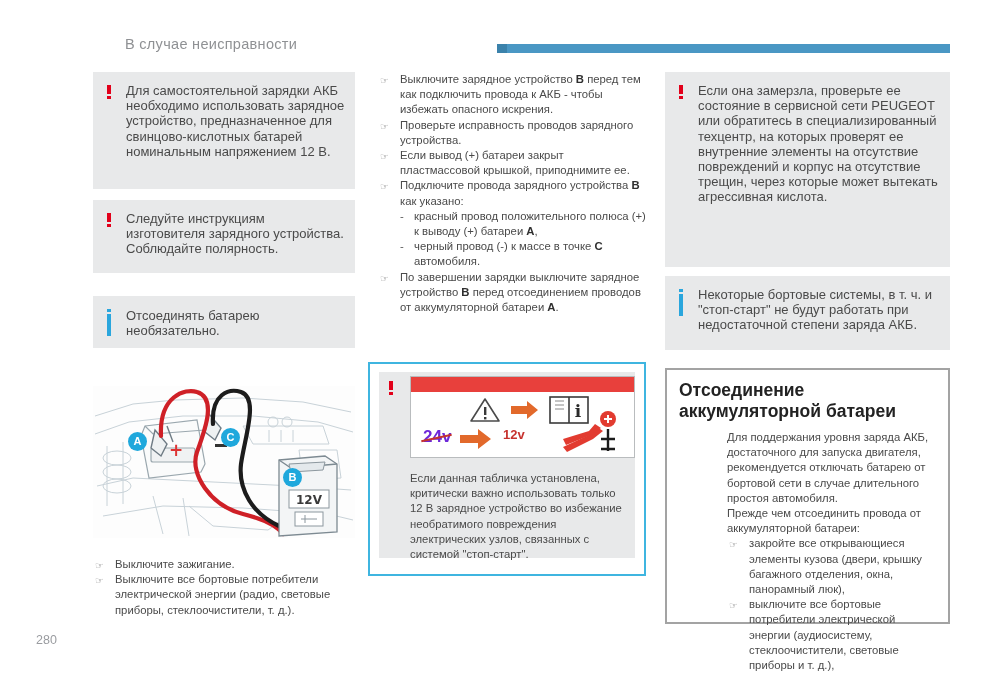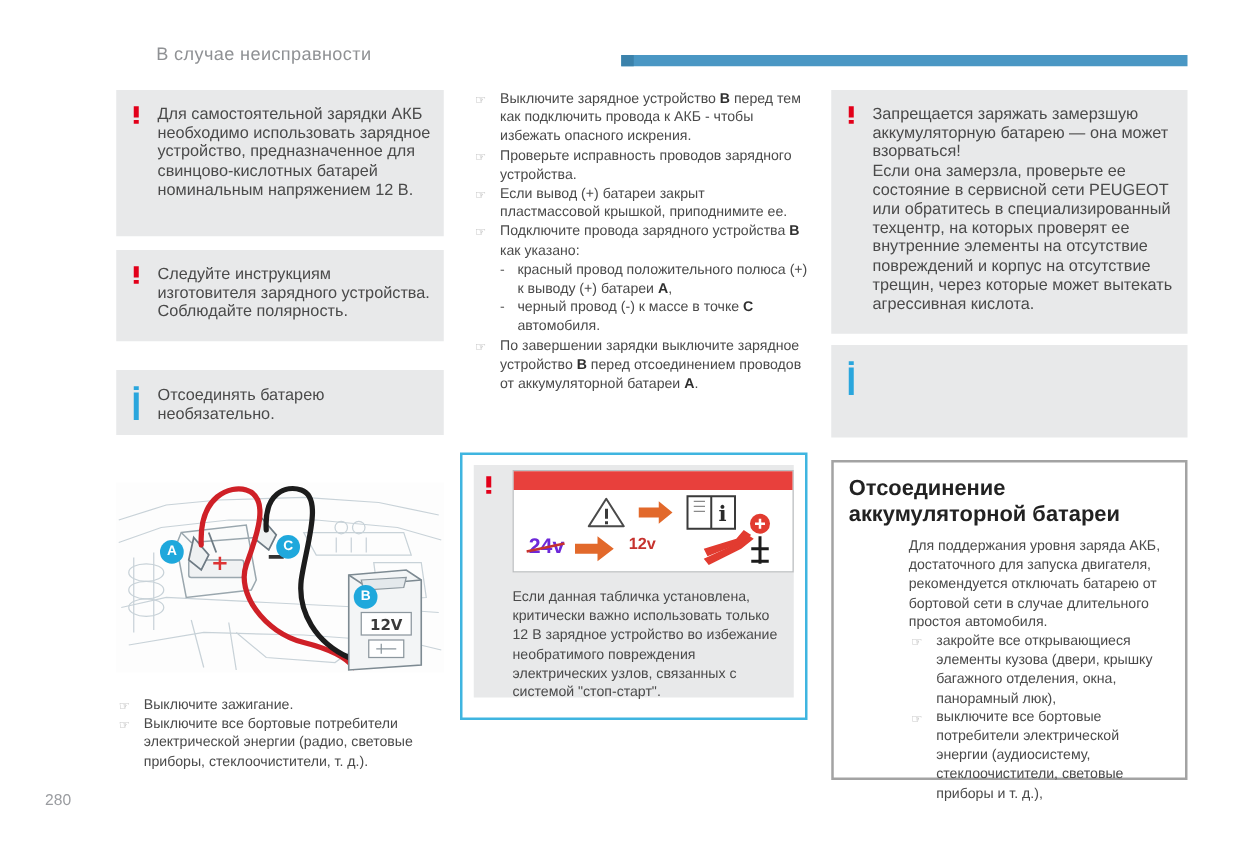--- a/index.html
+++ b/index.html
@@ -226,38 +226,41 @@
   </div>
 
   <div class="gbox" style="left:665px;top:72px;width:285px;height:195px;">
     <span class="ic">
         <span class="bang">
           <i></i>
           <u></u>
         </span>
       </span>
     <div class="body">
-      <p>Запрещается заряжать замерзшую аккумуляторную батарею — она может взорваться!</p>
       <p>Если она замерзла, проверьте ее состояние в сервисной сети PEUGEOT или обратитесь в специализированный техцентр, на которых проверят ее внутренние элементы на отсутствие повреждений и корпус на отсутствие трещин, через которые может вытекать агрессивная кислота.</p>
     </div>
   </div>
 
   <div class="gbox" style="left:665px;top:276px;width:285px;height:74px;">
     <span class="ic">
         <span class="info">
           <i></i>
           <u></u>
         </span>
       </span>
+    <div class="body">
+        <p>Некоторые бортовые системы, в т. ч. и "стоп-старт" не будут работать при недостаточной степени заряда АКБ.</p>
+      </div>
   </div>
 
   <div class="bluebox" style="left:665px;top:368px;width:285px;height:256px;">
     <h2>Отсоединение аккумуляторной батареи</h2>
     <div class="txt">
       <p>Для поддержания уровня заряда АКБ, достаточного для запуска двигателя, рекомендуется отключать батарею от бортовой сети в случае длительного простоя автомобиля.</p>
+      <p>Прежде чем отсоединить провода от аккумуляторной батареи:</p>
       <div class="blist" style="position:relative;left:0;top:0;width:100%;">
         <div class="row"><span class="hand">☞</span><span>закройте все открывающиеся элементы кузова (двери, крышку багажного отделения, окна, панорамный люк),</span></div>
         <div class="row"><span class="hand">☞</span><span>выключите все бортовые потребители электрической энергии (аудиосистему, стеклоочистители, световые приборы и т. д.),</span></div>
       </div>
     </div>
   </div>
 
 </div>
 
 </body></html>

